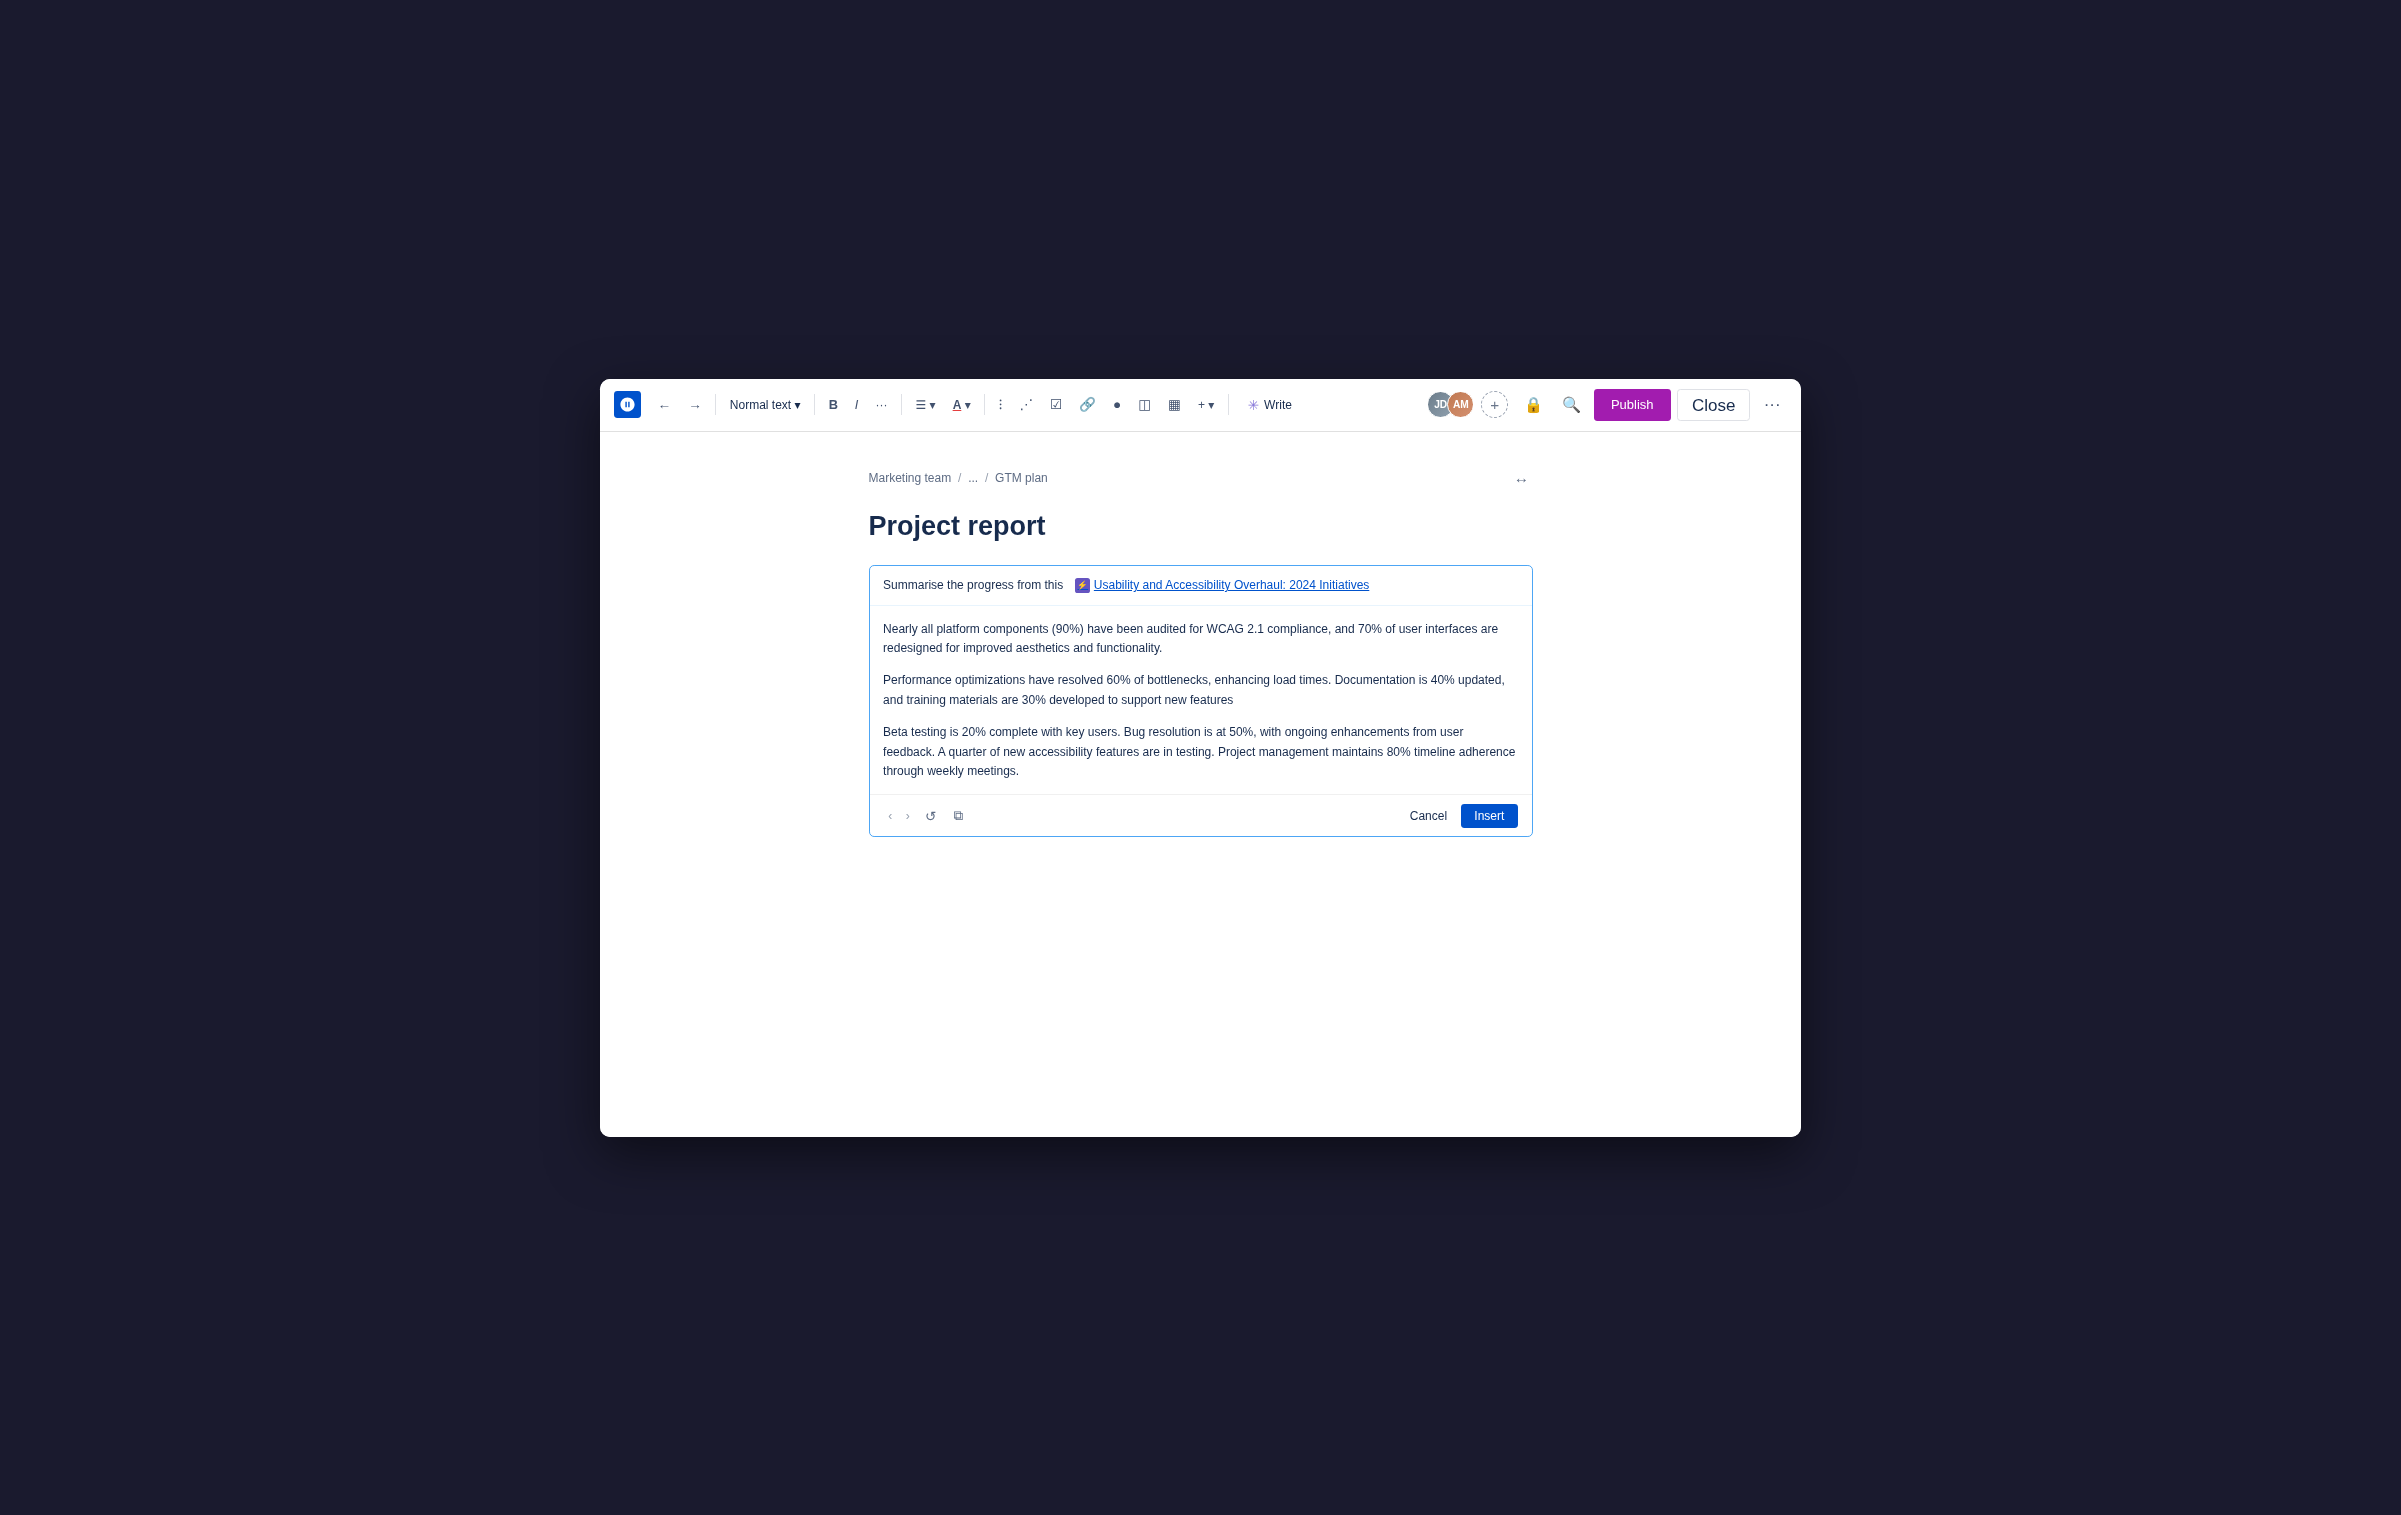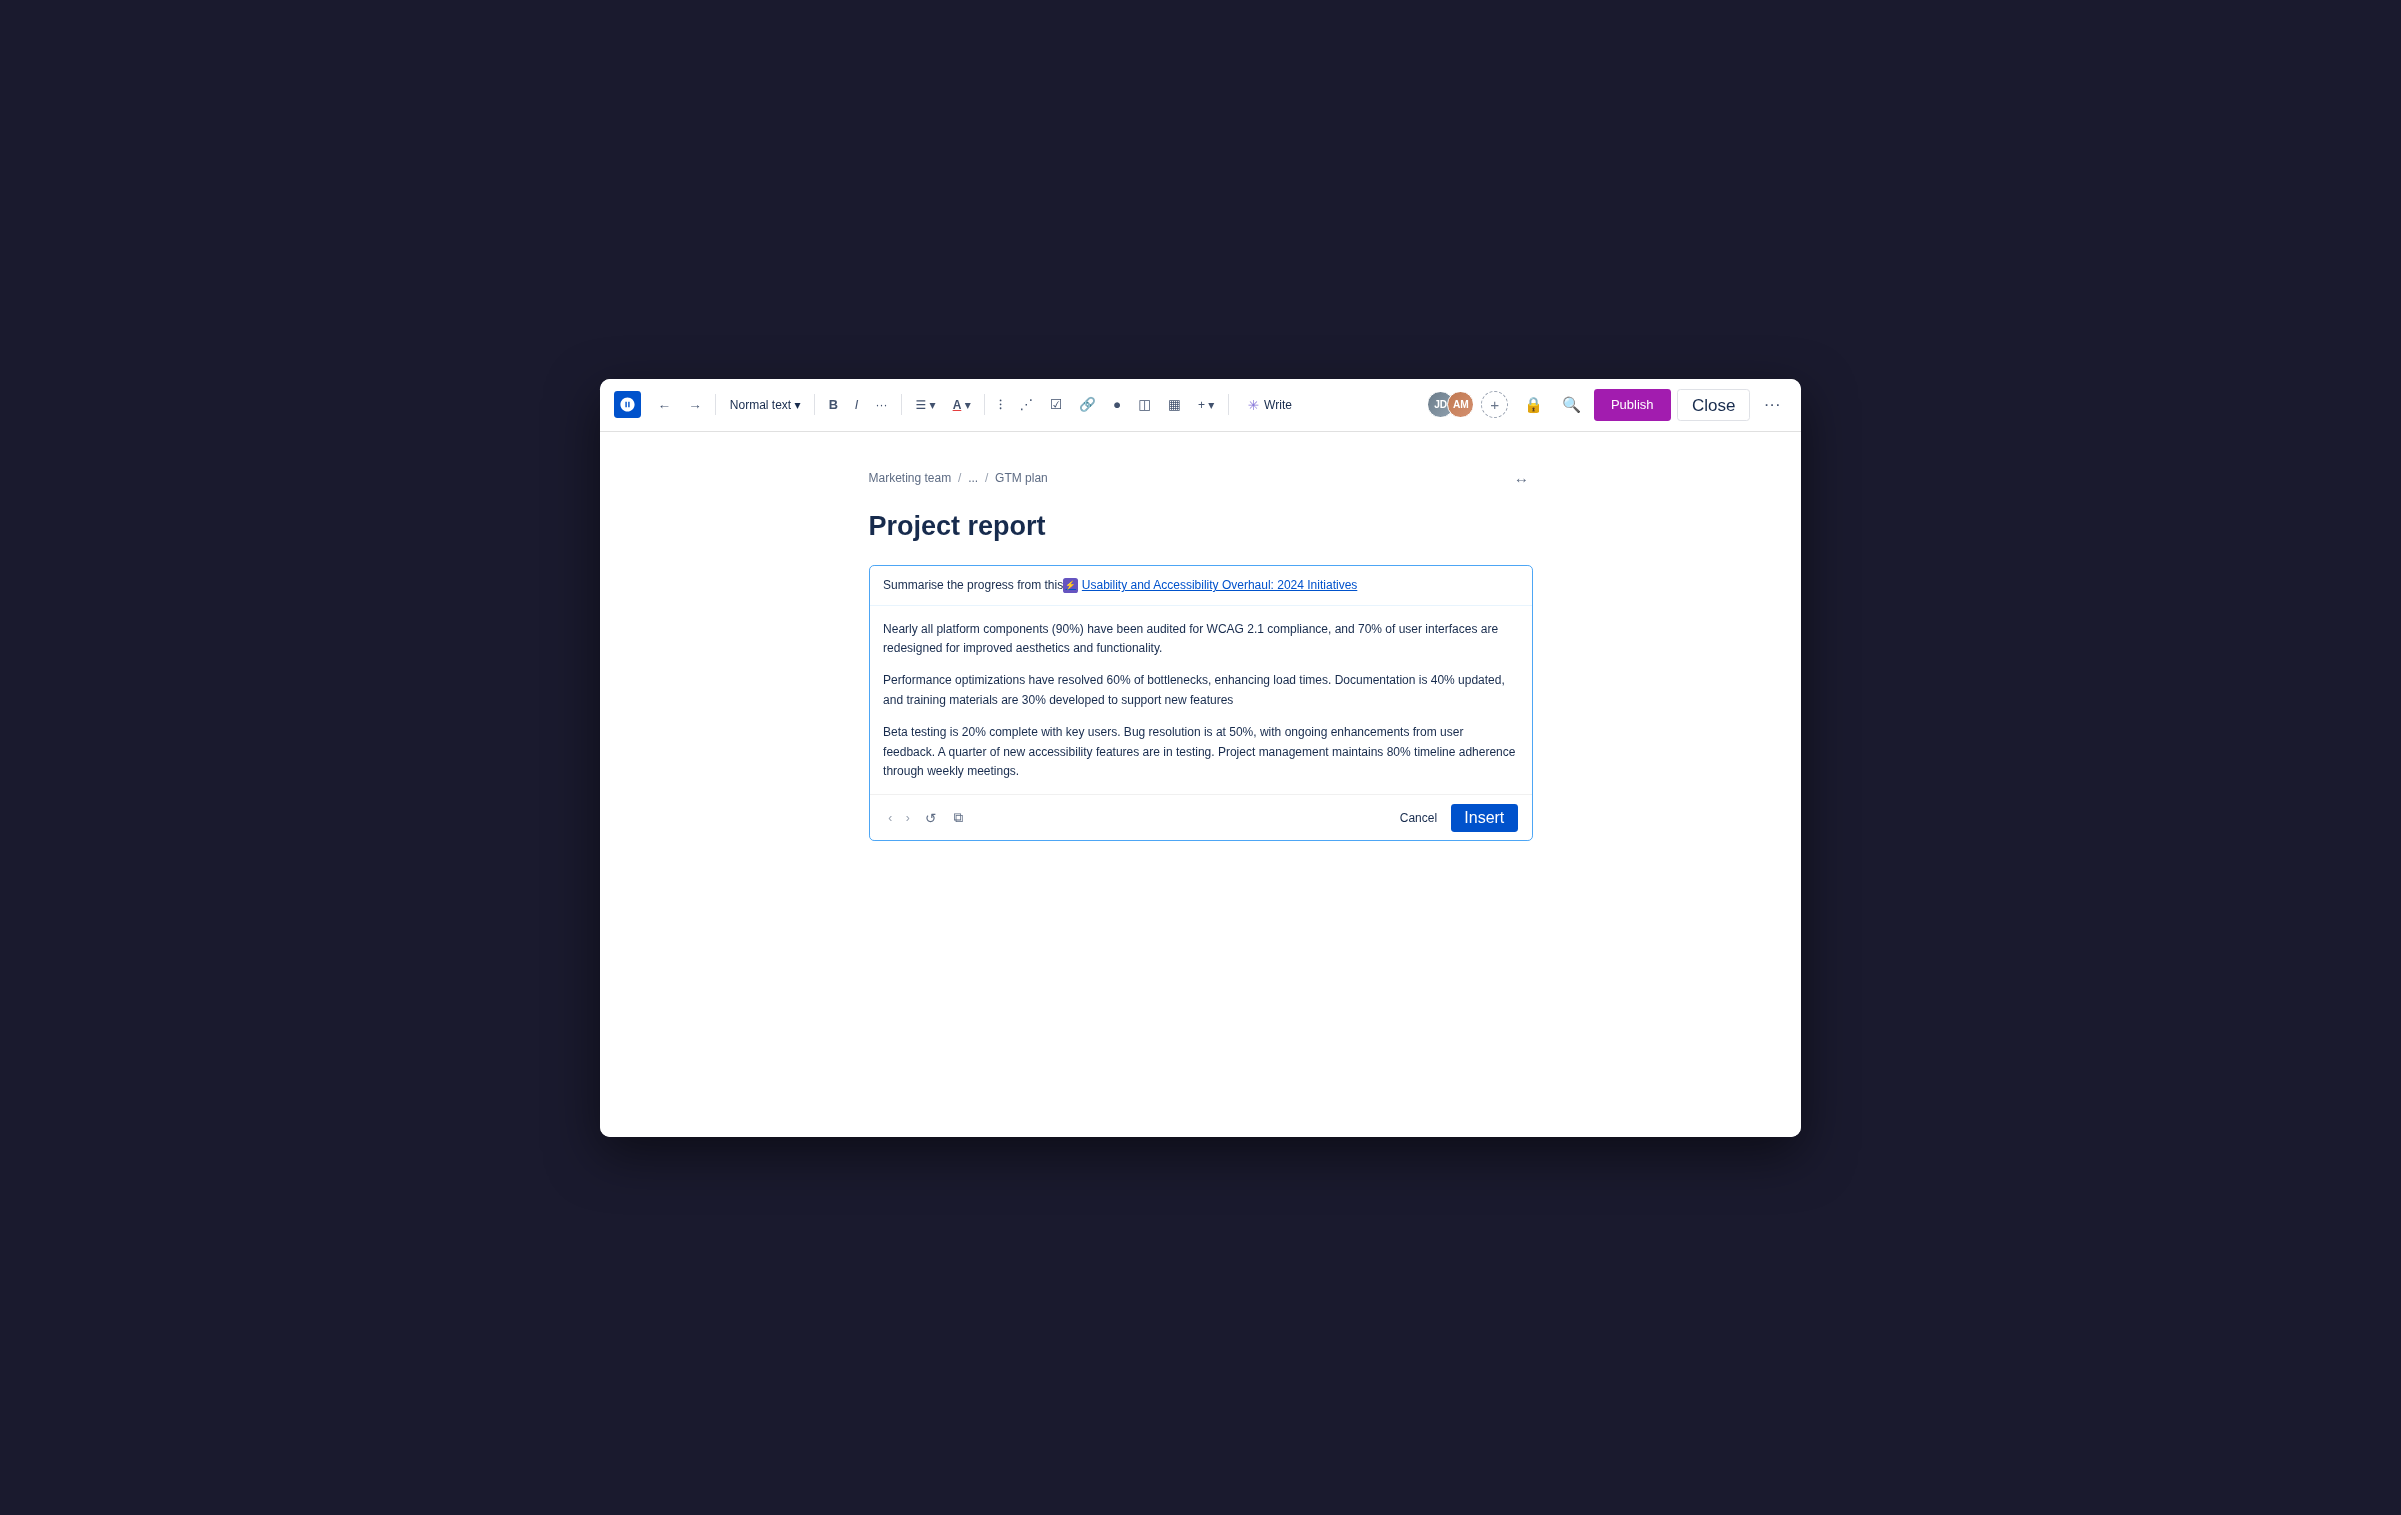--- a/index.html
+++ b/index.html
@@ -294,21 +294,21 @@
       background: #fff;
     }
 
     .ai-prompt-row {
       padding: 12px 13.6px;
       font-size: 12px;
       color: #172B4D;
       border-bottom: 0.9px solid #e8f4fd;
       display: flex;
       align-items: center;
-      gap: 0;
+      gap: 12px;
     }
 
     .ai-link {
       color: #0052CC;
       text-decoration: underline;
       cursor: pointer;
       display: flex;
       align-items: center;
       gap: 3.4px;
     }
@@ -380,21 +380,21 @@
       padding: 5.1px 10.2px;
       border-radius: 3.4px;
     }
 
     .ai-insert-btn {
       background: #0052CC;
       color: white;
       border: none;
       border-radius: 3.4px;
       padding: 5.1px 13.6px;
-      font-size: 16px;
+      font-size: 12px;
       font-weight: 500;
       cursor: pointer;
     }
   </style>
 </head>
 <body>
 
 <div class="app-window">
 
   <div class="toolbar">

